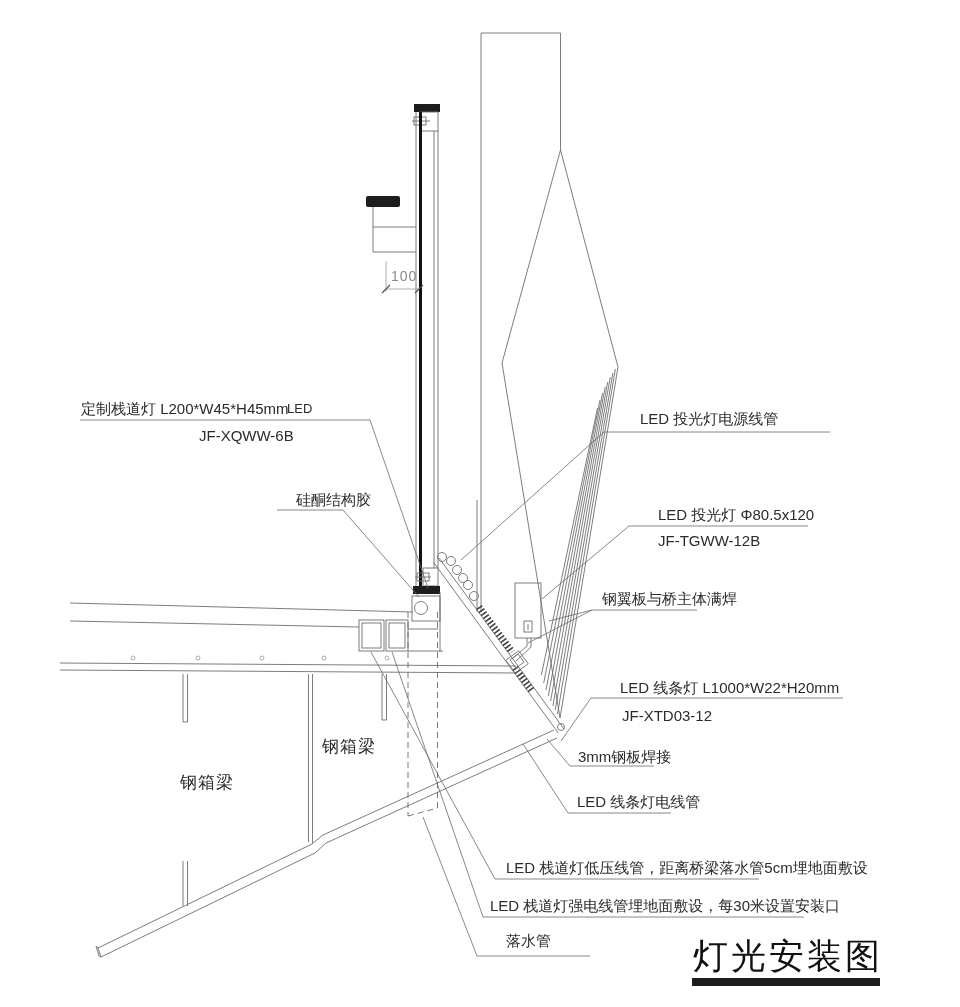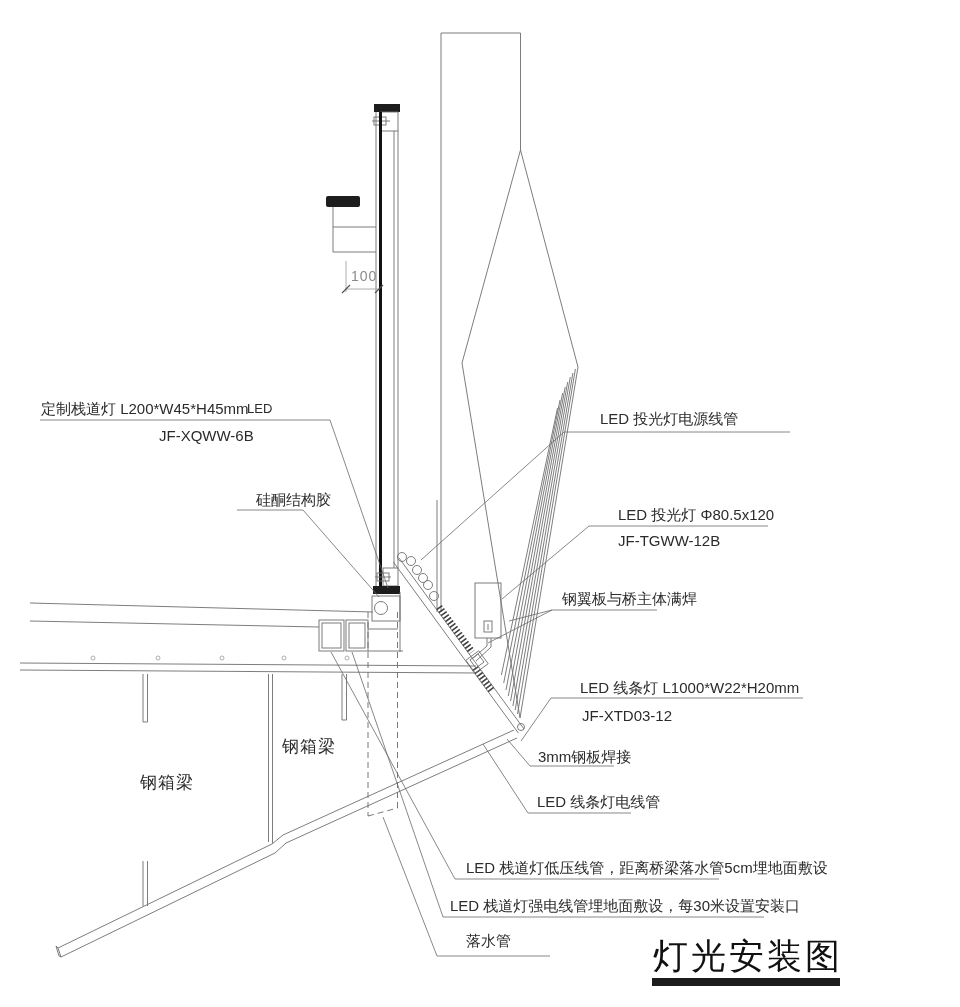--- a/index.html
+++ b/index.html
@@ -1,16 +1,16 @@
 <!DOCTYPE html>
 <html><head>
 <meta charset="utf-8">
 <style>
   html,body{margin:0;padding:0;background:#ffffff;}
-  .page{position:relative;width:840px;height:1007px;background:#fff;overflow:hidden;}
+  .page{position:relative;width:840px;height:1007px;background:#fff;overflow:hidden;padding-left:40px;}
   svg{display:block;}
   text{font-family:"Liberation Sans","DejaVu Sans",sans-serif;fill:#2b2b2b;}
   .lbl{font-size:15px;}
   .lbl-sm{font-size:13px;}
   .girder{font-size:17px;letter-spacing:1px;}
   .dim{font-size:14px;fill:#8a8a8a;letter-spacing:1px;}
   .title-txt{font-size:35px;fill:#111;letter-spacing:3px;}
   .scale-txt{font-size:37px;fill:#111;font-family:"Liberation Serif","DejaVu Serif",serif;}
   .thin{stroke:#6e6e6e;stroke-width:0.9;fill:none;}
   .lite{stroke:#9a9a9a;stroke-width:0.8;fill:none;}

